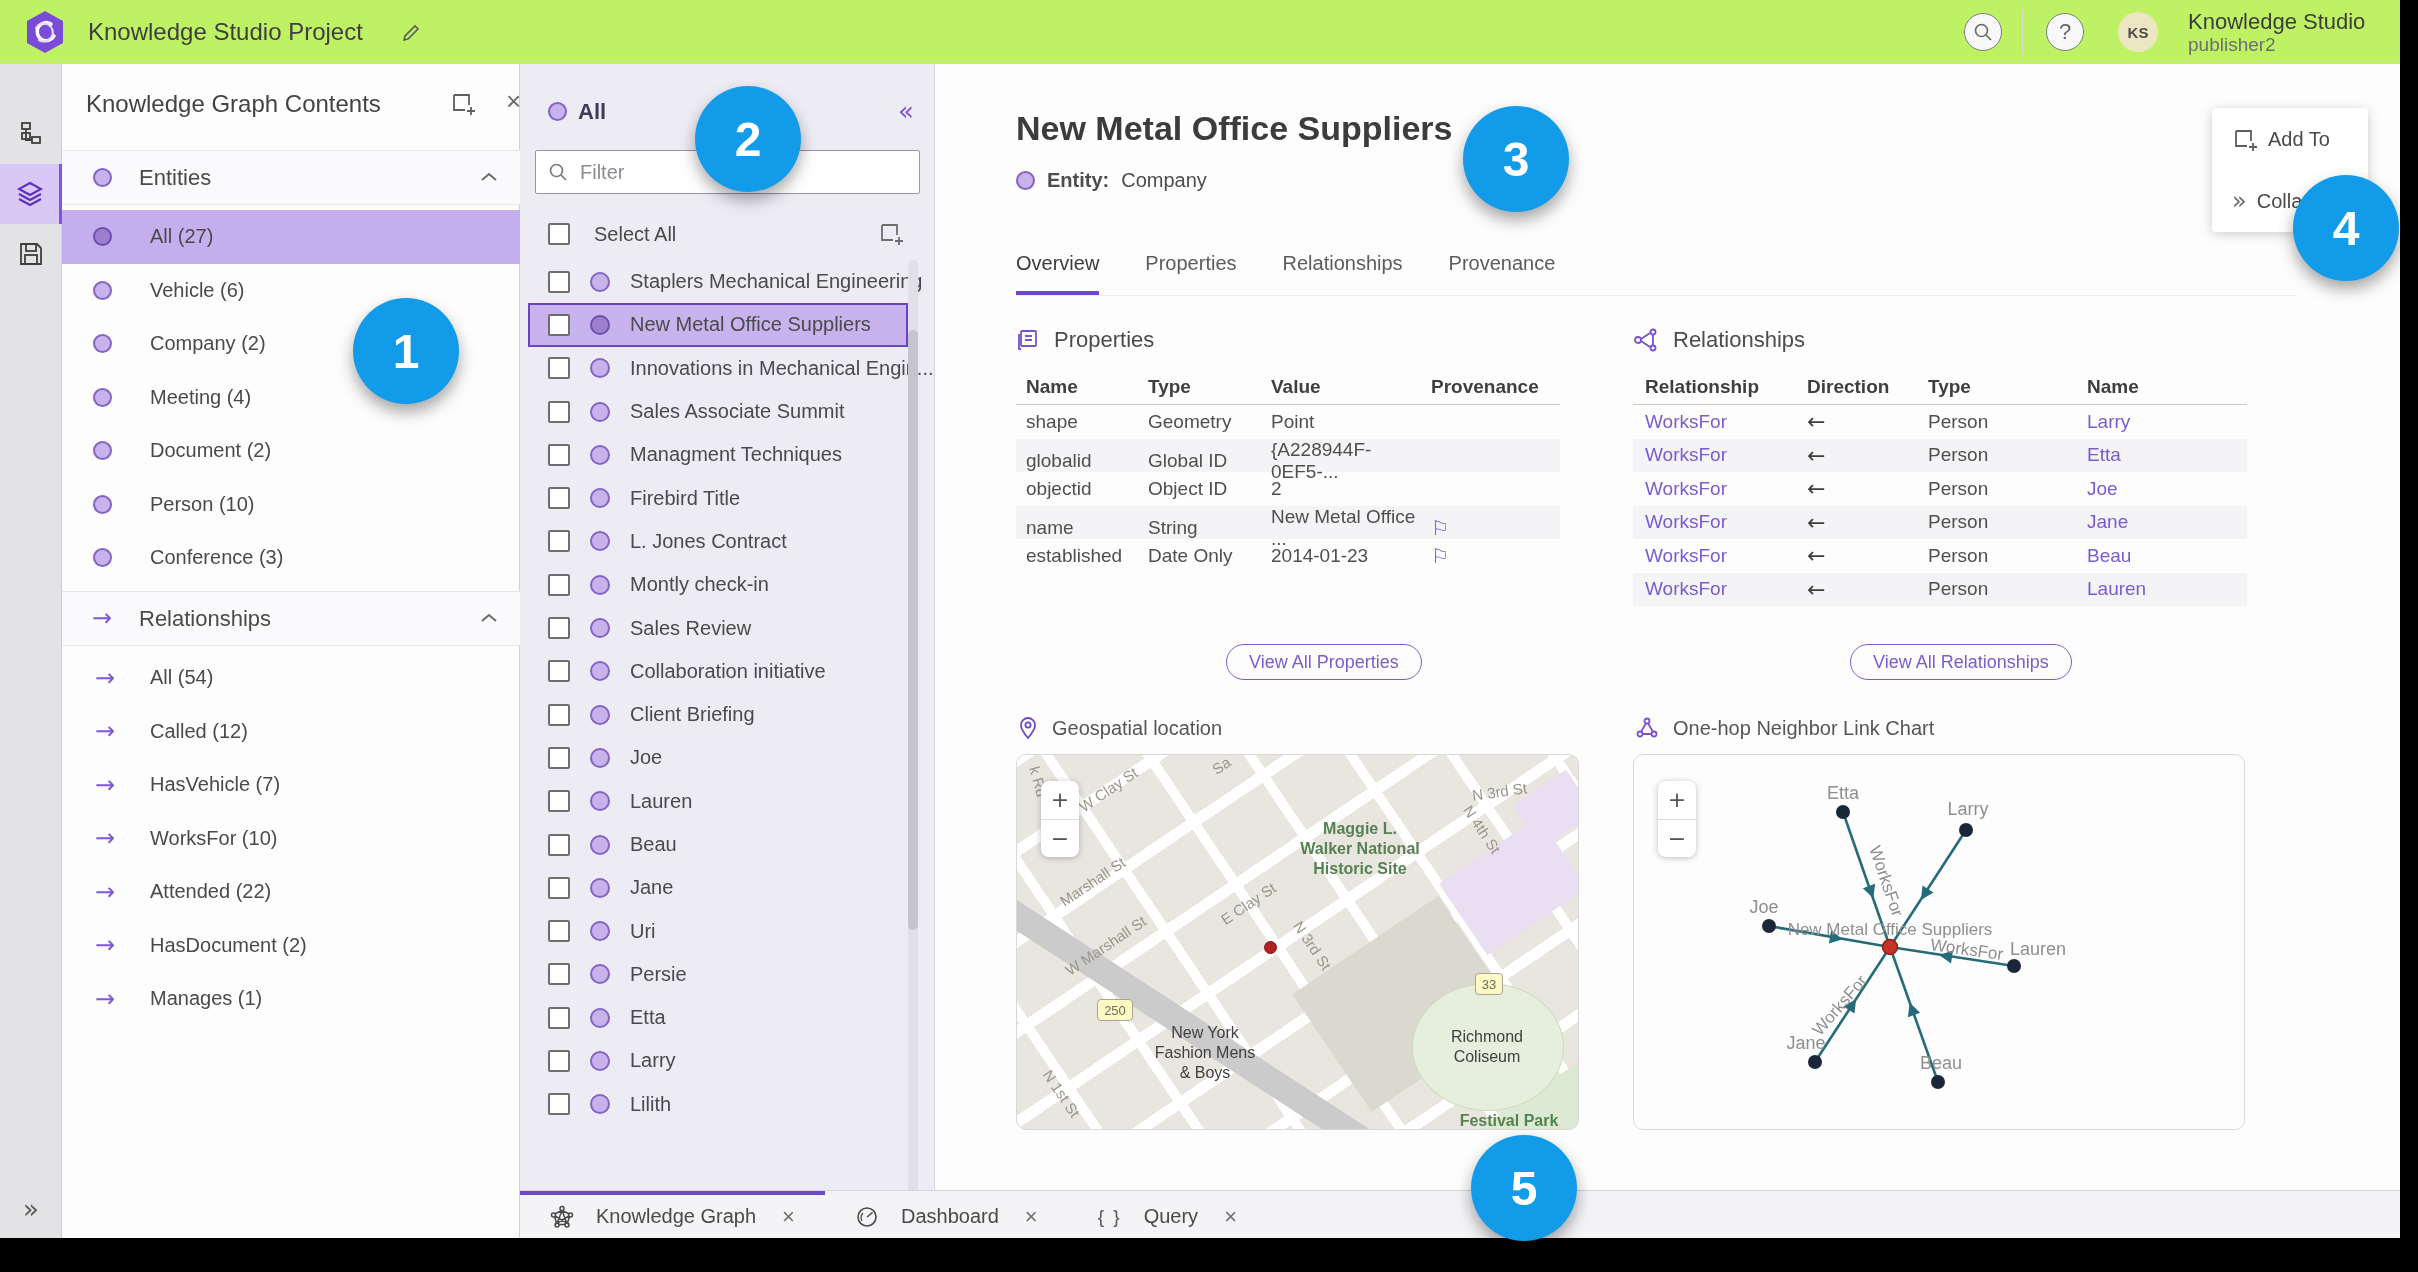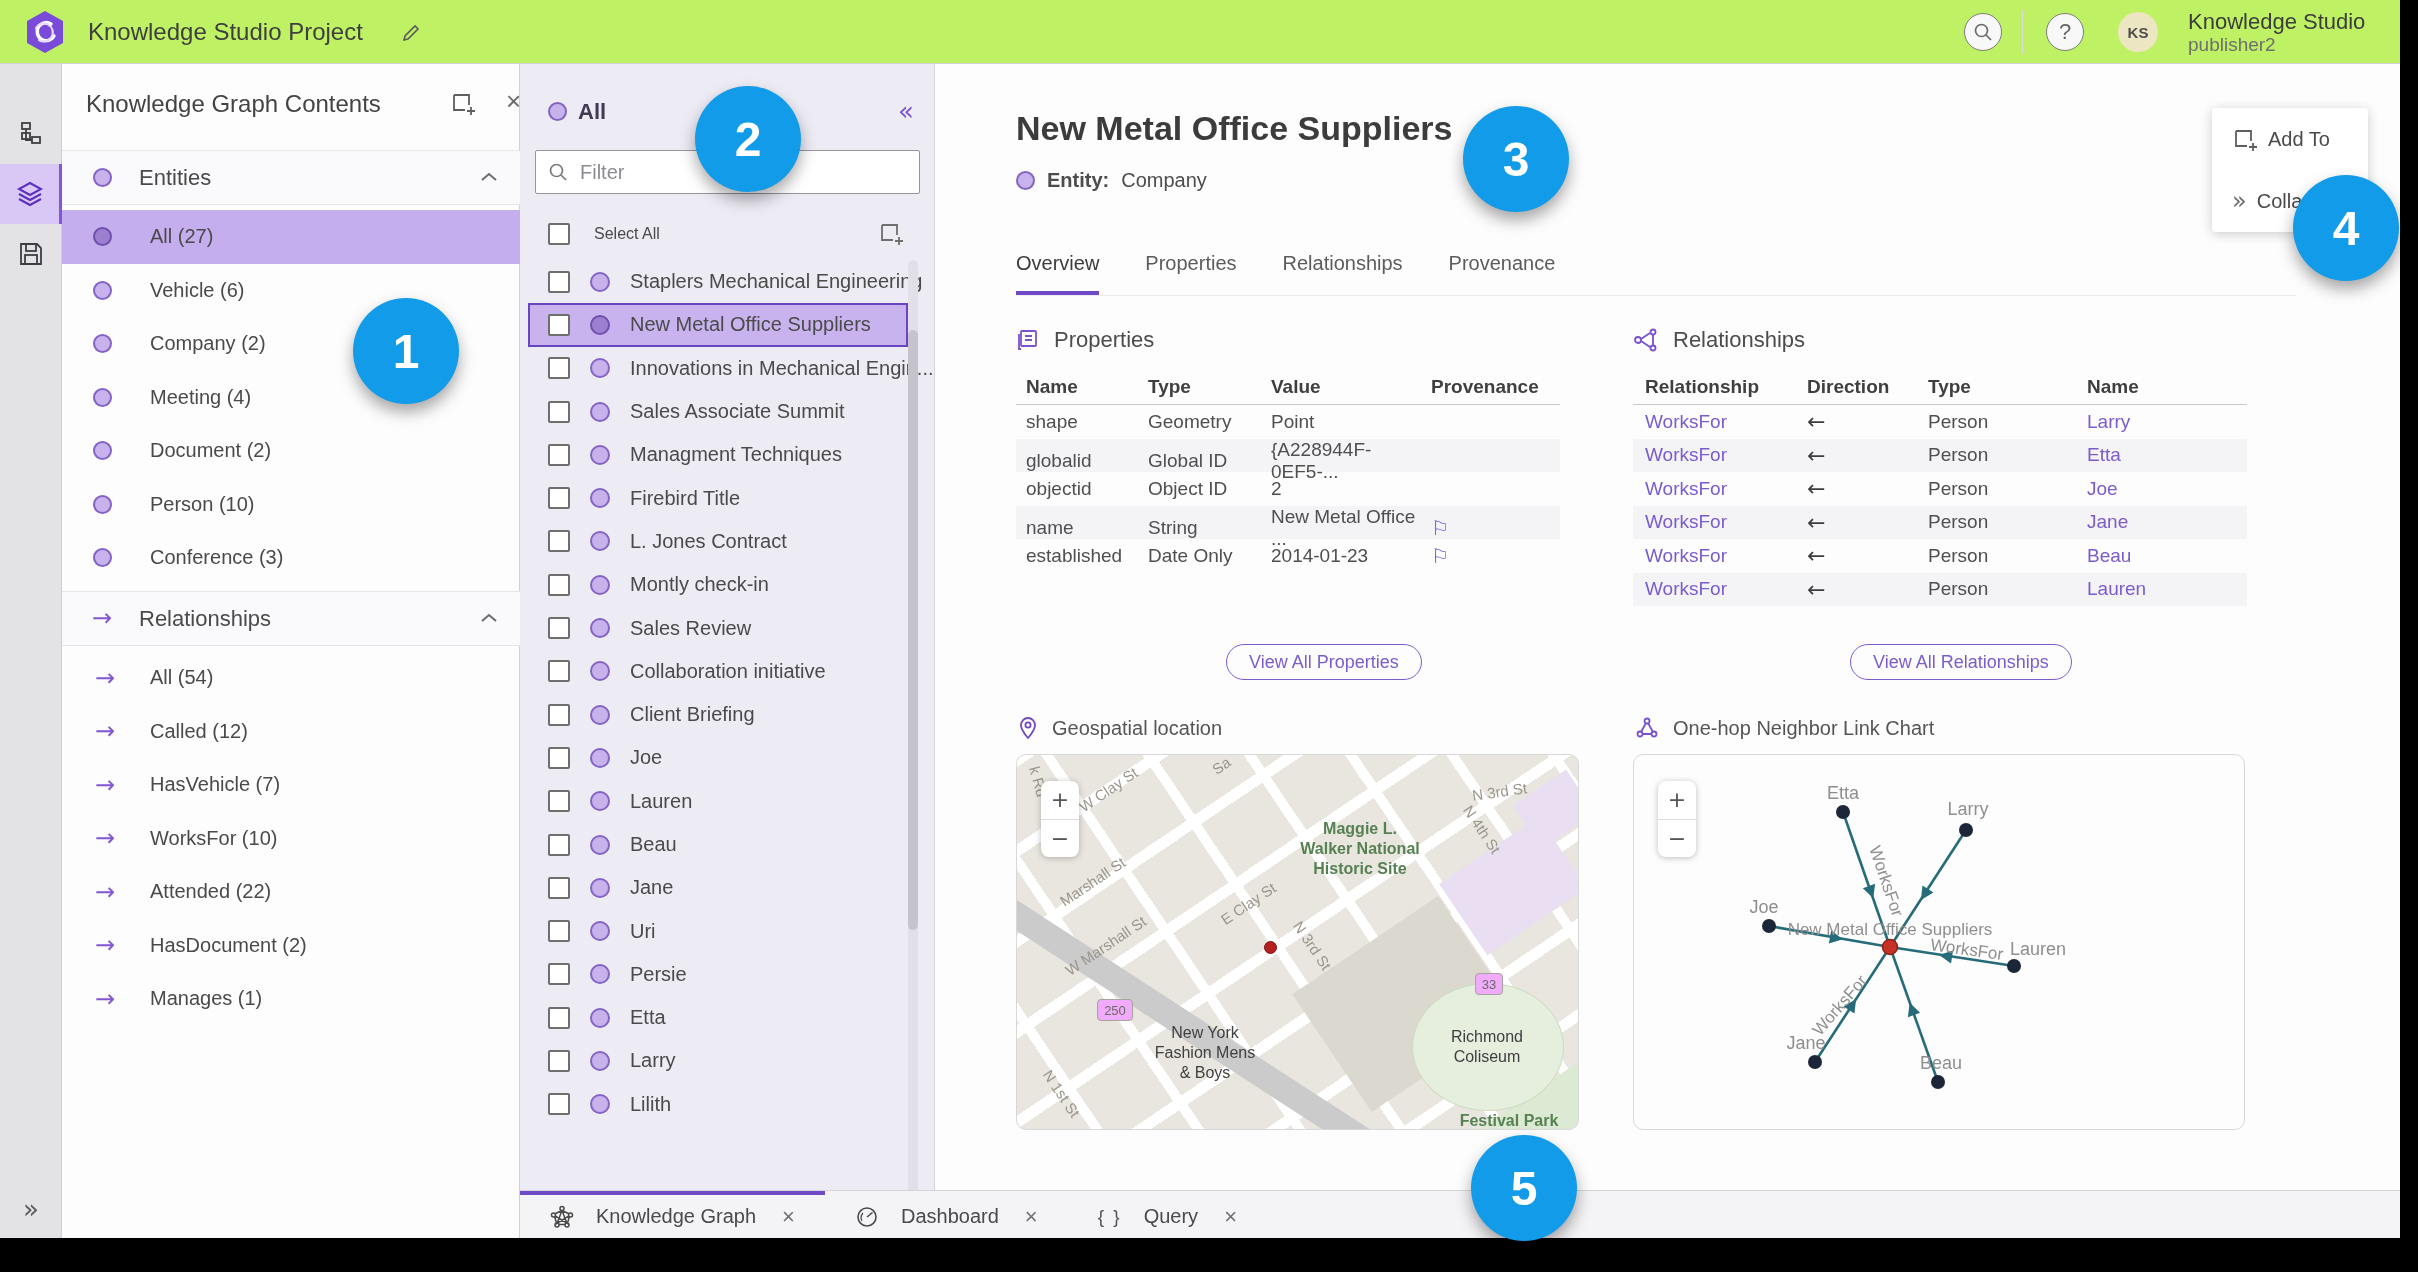--- a/index.html
+++ b/index.html
@@ -63,21 +63,21 @@
   #mid-panel{left:520px;top:64px;width:415px;height:1126px;background:#edebf4;border-right:1px solid #d6d4dc;z-index:3}
   #mid-scope-circle{left:28px;top:38px}
   #mid-scope{left:58px;top:35px;font-size:22px;font-weight:bold;color:#433a55}
   #mid-collapse{left:378px;top:32px;font-size:26px;color:#7a52cc;font-family:"DejaVu Sans",sans-serif;cursor:pointer}
   #filter-box{left:15px;top:86px;width:385px;height:44px;background:#fff;border:1px solid #97959e;border-radius:2px;display:flex;align-items:center;padding-left:12px;gap:12px}
   #filter-input{border:none;outline:none;font-size:20px;color:#4a4a4a;width:300px;background:transparent;font-family:inherit}
   #filter-input::placeholder{color:#8c8c92}
   .checkbox{width:22px;height:22px;background:#fff;border:2px solid #6e6e6e;border-radius:2px;flex:none}
   #select-all-row{left:0;top:148px;width:415px;height:44px;display:flex;align-items:center}
   #select-all-cb{position:absolute;left:28px}
-  #select-all-label{position:absolute;left:74px;font-size:16px;color:#4a4a4a}
+  #select-all-label{position:absolute;left:74px;font-size:20px;color:#4a4a4a}
   #select-all-add{position:absolute;left:358px;top:8px}
   #mid-list{left:8px;top:196px;width:380px}
   .mid-row{position:relative;height:43.3px;display:flex;align-items:center;cursor:pointer}
   .mid-row .checkbox{position:absolute;left:20px}
   .mid-row .ent-circle{position:absolute;left:62px;width:20px;height:20px}
   .mid-row .mid-label{position:absolute;left:102px;font-size:20px;color:#4a4a4a;white-space:nowrap}
   .mid-row.selected{background:#c9b3ef;outline:2px solid var(--sel-border);outline-offset:-2px}
   .mid-row.selected .ent-circle{background:#9d7fd0;border-color:#6f4fae}
   #mid-scrollbar{left:388px;top:196px;width:10px;height:980px;background:#e2dfe9;border-radius:5px}
   #mid-scroll-thumb{left:0;top:70px;width:10px;height:600px;background:#c6c3cc;border-radius:5px}
@@ -123,21 +123,21 @@
   #map-streets{position:absolute;left:-320px;top:-320px;width:1200px;height:1020px;transform:rotate(-34deg);
     background:
       repeating-linear-gradient(90deg,transparent 0 74px,#ffffff 74px 84px),
       repeating-linear-gradient(0deg,transparent 0 64px,#ffffff 64px 75px);
   }
   .map-block{position:absolute;transform:rotate(-34deg)}
   #map-highway{position:absolute;left:-110px;top:258px;width:560px;height:26px;background:#cbcbcb;transform:rotate(33deg)}
   .map-txt{position:absolute;color:#9a968c;font-size:15px;white-space:nowrap}
   .map-poi{position:absolute;color:#404040;font-size:16px;text-align:center;white-space:pre-line;line-height:1.25}
   .map-green{color:#568152;font-weight:bold}
-  .shield{position:absolute;background:#f0abfc;border:1.5px solid #a9a49a;border-radius:4px;color:#6d6a63;
+  .shield{position:absolute;background:#fef9c3;border:1.5px solid #a9a49a;border-radius:4px;color:#6d6a63;
     font-size:13px;display:flex;align-items:center;justify-content:center}
   #map-marker{position:absolute;left:247px;top:186px;width:13px;height:13px;border-radius:50%;background:#b3201f;border:1px solid #7e120f}
 
   
   .lc-node-label{font-size:18px;fill:#8f8f8f}
   .lc-edge-label{font-size:17px;fill:#8f8f8f}
   #lc-center-label{font-size:17px;fill:#8f8f8f}
 
   
   #bottom-bar{left:520px;top:1190px;width:1880px;height:48px;background:#f4f3f6;border-top:1px solid #d6d4da;display:flex;z-index:3}

